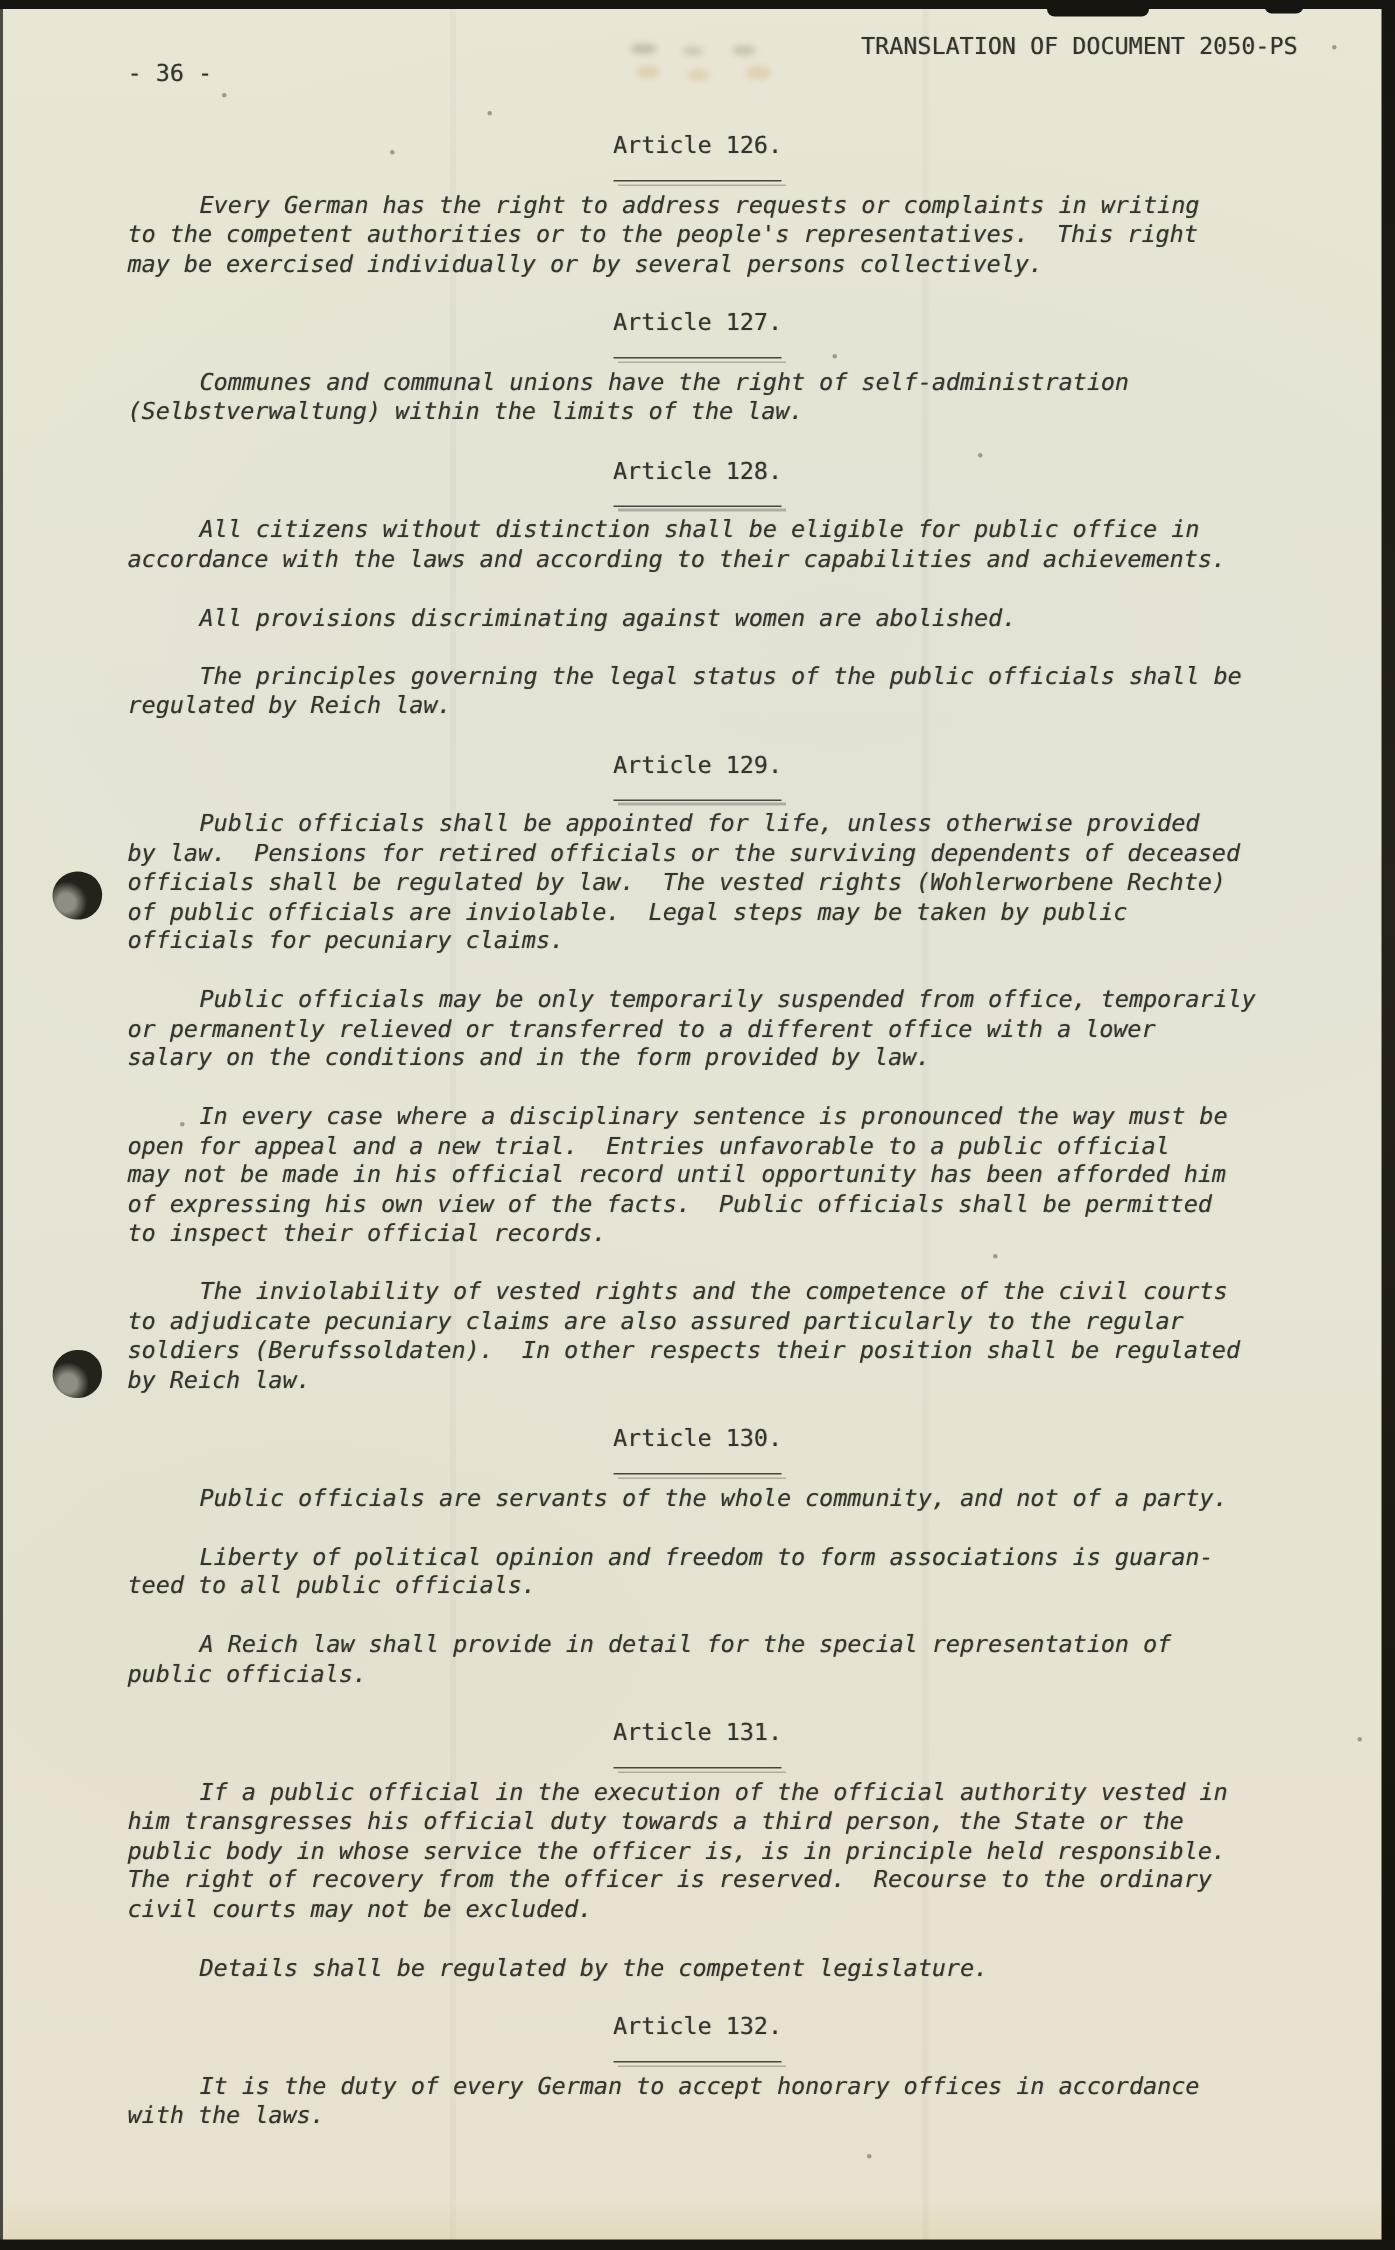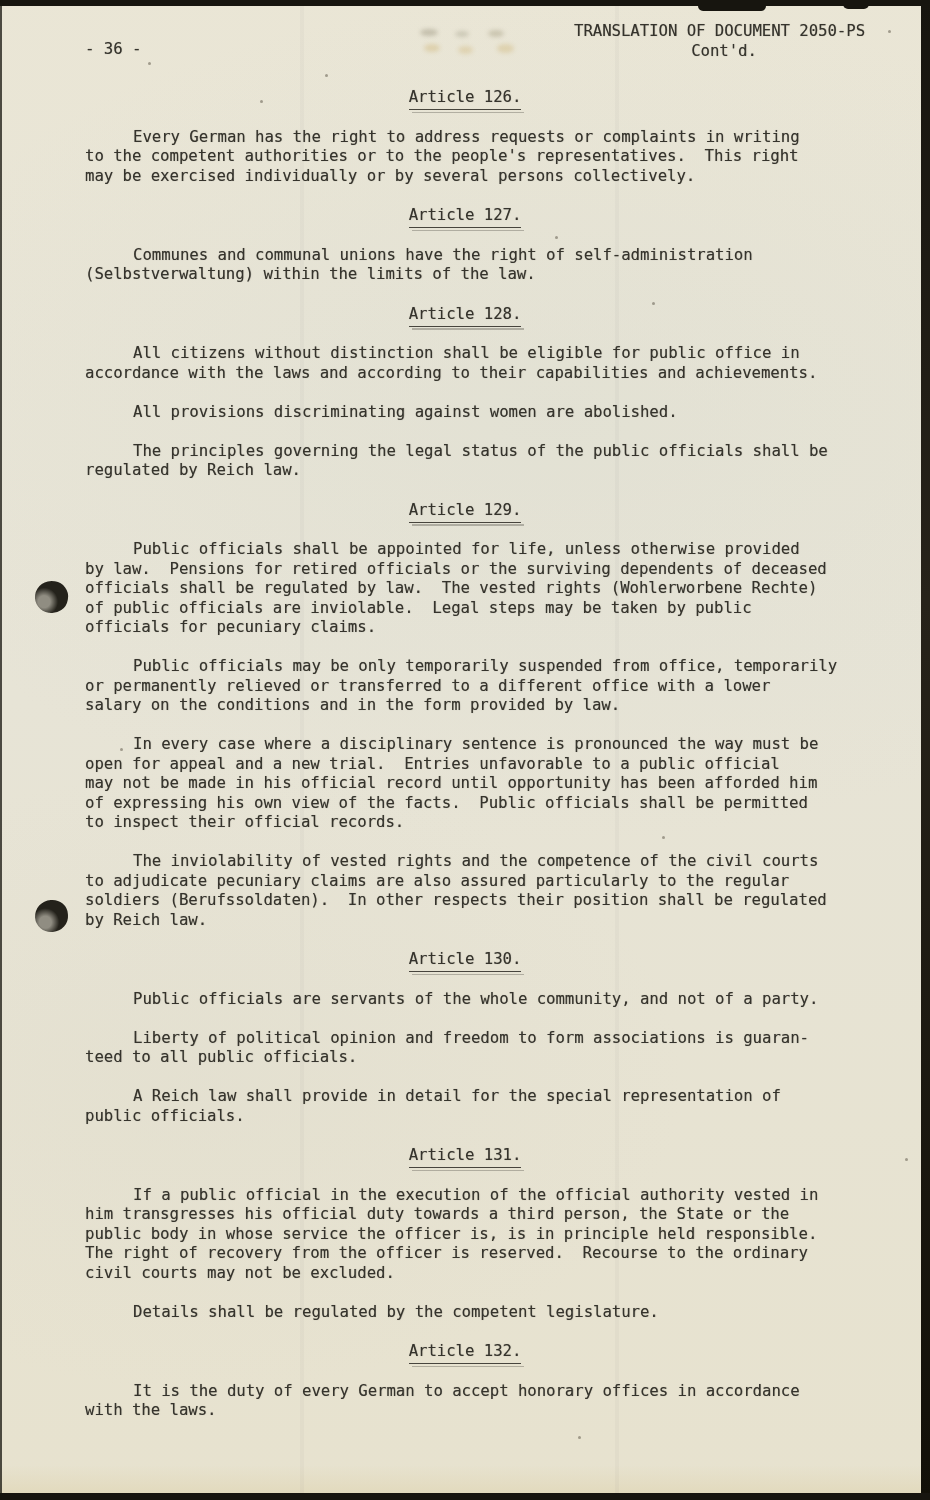--- a/index.html
+++ b/index.html
@@ -13,25 +13,25 @@
     font-family:"DejaVu Sans Mono","Liberation Mono",monospace;
     color:#35332c;
   }
   .txt { font-size:15.6px; line-height:19.5px; white-space:pre;
          text-shadow:0.3px 0.3px 0.7px rgba(53,51,44,0.5); }
   .page-number { position:absolute; left:85px; top:40px; }
   .doc-header { position:absolute; left:538px; top:22px; width:300px; text-align:center;margin-left:36px; }
   .doc-header .hl1 { text-align:left; }
   .content { position:absolute; left:85px; top:0; width:760px; padding-top:68px; }
   .heading { margin:20px 0; text-align:center; font-weight:normal; font-size:15.6px; }
-  .heading .u { position:relative; padding-bottom:3px;
+  .heading .u { position:relative; padding-bottom:14px;
                 border-bottom:1.7px solid rgba(53,51,44,0.9);margin-top:48px; }
   .heading .u::after { content:""; position:absolute; left:3px; right:-3px; bottom:-4px;
                        height:1.2px; background:rgba(53,51,44,0.3); }
-  .para { margin:0 0 19.5px 0; }
+  .para { margin:0 0 19.5px 0;font-style:italic; }
   .line { display:block; }
   .line.first { padding-left:48px; }
   
   .edge { position:absolute; background:#17150f; z-index:5; }
   .edge.top { left:0; top:0; width:930px; height:6px; }
   .edge.right { right:0; top:0; width:9px; height:1500px;
                 background:linear-gradient(180deg,#17150f,#27231a 40%,#121008); }
   .edge.bottom { left:0; bottom:0; width:930px; height:7px; }
   .edge.left { left:0; top:0; width:2px; height:1500px; background:rgba(23,21,15,0.75); }
   .notch { position:absolute; background:#17150f; z-index:5; border-radius:0 0 5px 5px; }
@@ -70,21 +70,20 @@
   <div class="notch n1"></div>
   <div class="notch n2"></div>
   <div class="bottom-tint"></div>
   <div class="streak" style="left:300px"></div>
   <div class="streak" style="left:615px"></div>
 
   <div class="page-number txt">- 36 -</div>
 
   <div class="doc-header">
     <div class="txt hl1">TRANSLATION OF DOCUMENT 2050-PS</div>
-    <div class="txt">Cont'd.</div>
   </div>
 
   <div class="smudge sm1"></div>
   <div class="smudge sm2"></div>
   <div class="smudge sm3"></div>
   <div class="smudge sm4"></div>
   <div class="smudge sm5"></div>
   <div class="smudge sm6"></div>
 
   <div class="speck" style="left:148px;top:62px"></div>

